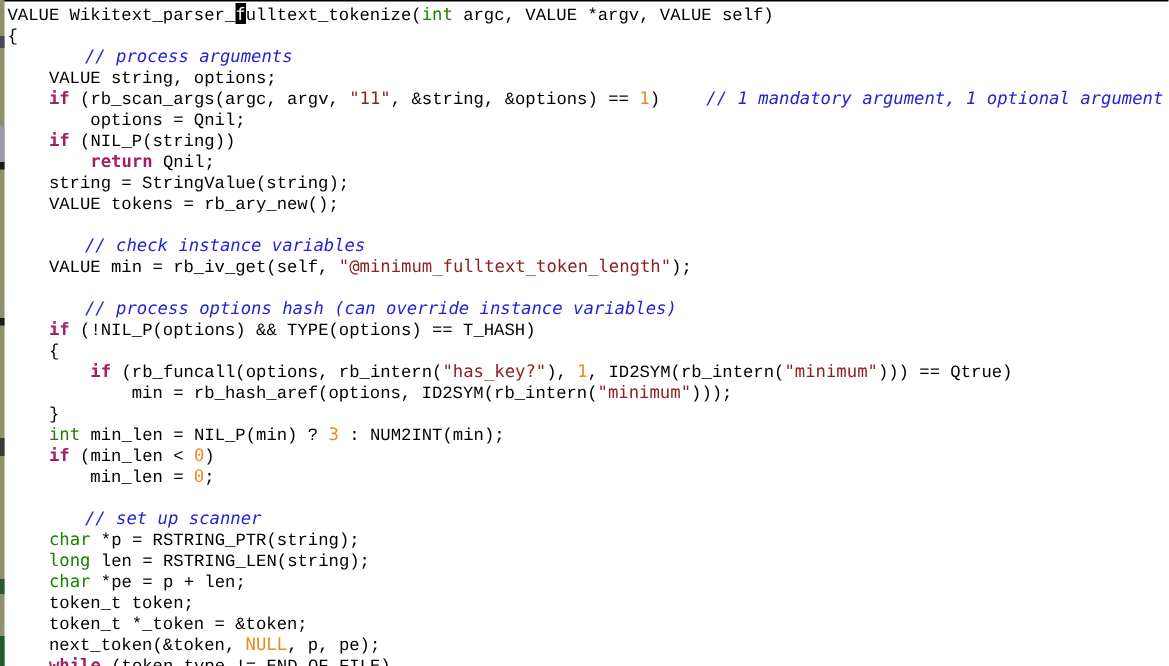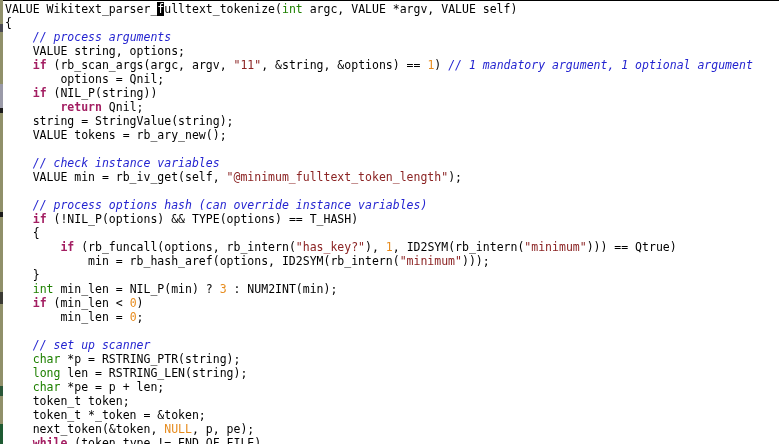--- a/index.html
+++ b/index.html
@@ -21,26 +21,26 @@
   }
   .strip-mark { position: absolute; left: 0; width: 3px; }
   #code {
     position: absolute; top: 2px; left: 5px;
     font-size: 11.5px;
     line-height: 14px;
     white-space: pre;
     color: var(--fg, #000000);
   }
   .line { height: 14px; }
-  .plain   { color: var(--fg, #000000); }
+  .plain   { color: var(--fg, #000000); font-family: Liberation Mono, monospace; }
   .keyword { color: var(--kw, #A31E62); font-weight: bold; }
   .type    { color: var(--ty, #1E8000); font-weight: normal; }
   .string  { color: var(--str, #8B2323); }
   .number  { color: var(--num, #E78C1E); }
-  .comment { color: var(--cmt, #2424D0); font-style: italic; }
+  .comment { color: var(--cmt, #2424D0); font-style: italic; margin-left: 24px; }
   .cursor  { background: var(--cur-bg, #000000); color: var(--cur-fg, #ffffff); }
 </style>
 </head>
 <body style="background: rgb(255, 255, 255);">
 
 <div id="top-border" style="background: rgb(0, 0, 0);"></div>
 <div id="left-strip">
     <div class="strip-mark" style="top: 24px; height: 8px; background: rgb(74, 74, 82);"></div>
     <div class="strip-mark" style="top: 84px; height: 24px; background: rgb(154, 154, 168);"></div>
     <div class="strip-mark" style="top: 108px; height: 5px; background: rgb(26, 26, 26);"></div>

